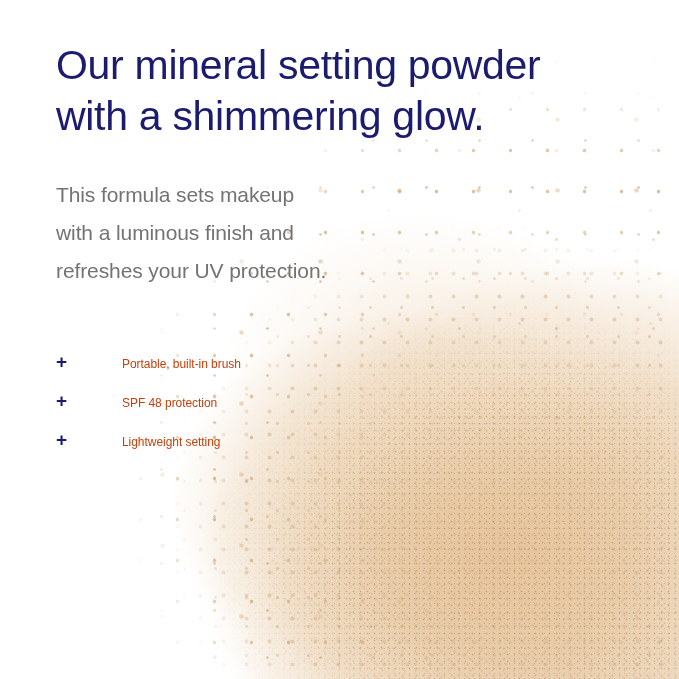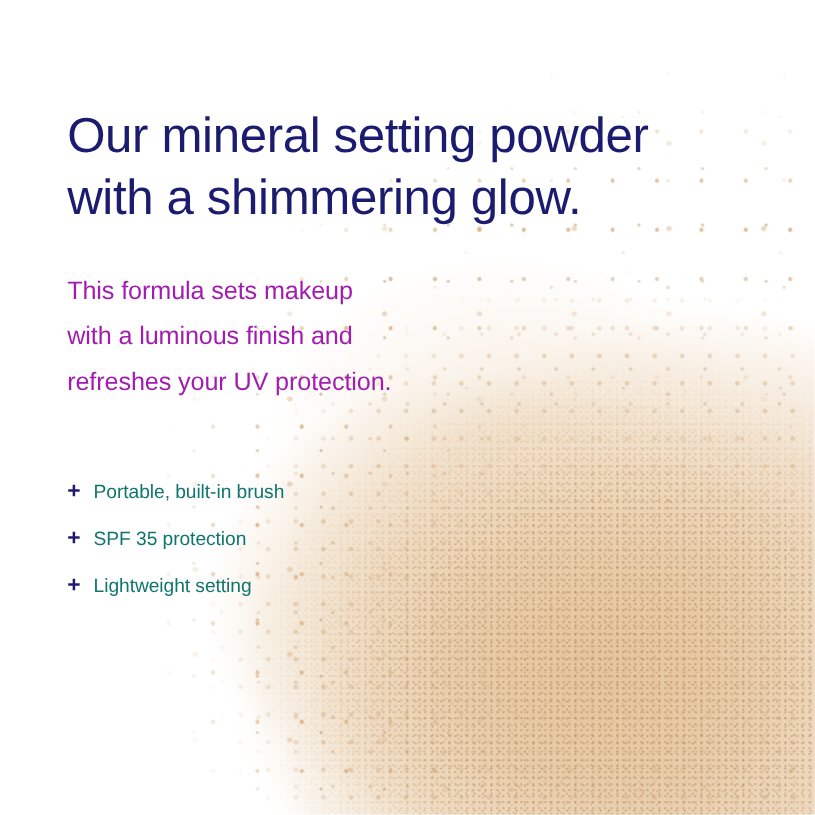--- a/index.html
+++ b/index.html
@@ -129,36 +129,36 @@
   
   .content {
     position: absolute;
     left: 56px;
     top: 0;
     width: 560px;
     z-index: 5;
   }
   .headline {
     margin: 0;
-    padding-top: 88px;
+    padding-top: 40px;
     font-size: 41px;
     line-height: 51px;
     font-weight: 300;
     letter-spacing: -0.3px;
     color: #1b1b6f;
     white-space: pre-line;
   }
   .subcopy {
     margin: 0;
     padding-top: 34px;
     font-size: 21px;
     line-height: 38px;
     font-weight: 400;
     letter-spacing: -0.1px;
-    color: #a21caf;
+    color: #737373;
     white-space: pre-line;
   }
   .feature-list {
     list-style: none;
     margin: 0;
     padding: 0;
     padding-top: 62px;
   }
   .feature-item {
     display: flex;
@@ -168,25 +168,26 @@
   }
   .feature-plus {
     flex: 0 0 auto;
     width: 22px;
     font-size: 19px;
     font-weight: 700;
     line-height: 1;
     color: #1b1b6f;
   }
   .feature-text {
-    font-size: 16px;
+    font-size: 12px;
     line-height: 1;
     font-weight: 400;
     letter-spacing: -0.05px;
-    color: #0f766e;
+    color: #c2410c;
+    margin-left: 44px;
   }
 </style>
 </head>
 <body>
 
 <div class="canvas">
 
   <div class="powder-art">
     <div class="powder-layer powder-core"></div>
     <div class="powder-layer powder-halo"></div>
@@ -205,21 +206,21 @@
 with a luminous finish and
 refreshes your UV protection.</p>
 
     <ul class="feature-list">
       <li class="feature-item">
         <span class="feature-plus">+</span>
         <span class="feature-text">Portable, built-in brush</span>
       </li>
       <li class="feature-item">
         <span class="feature-plus">+</span>
-        <span class="feature-text">SPF 35 protection</span>
+        <span class="feature-text">SPF 48 protection</span>
       </li>
       <li class="feature-item">
         <span class="feature-plus">+</span>
         <span class="feature-text">Lightweight setting</span>
       </li>
     </ul>
 
   </div>
 </div>
 

